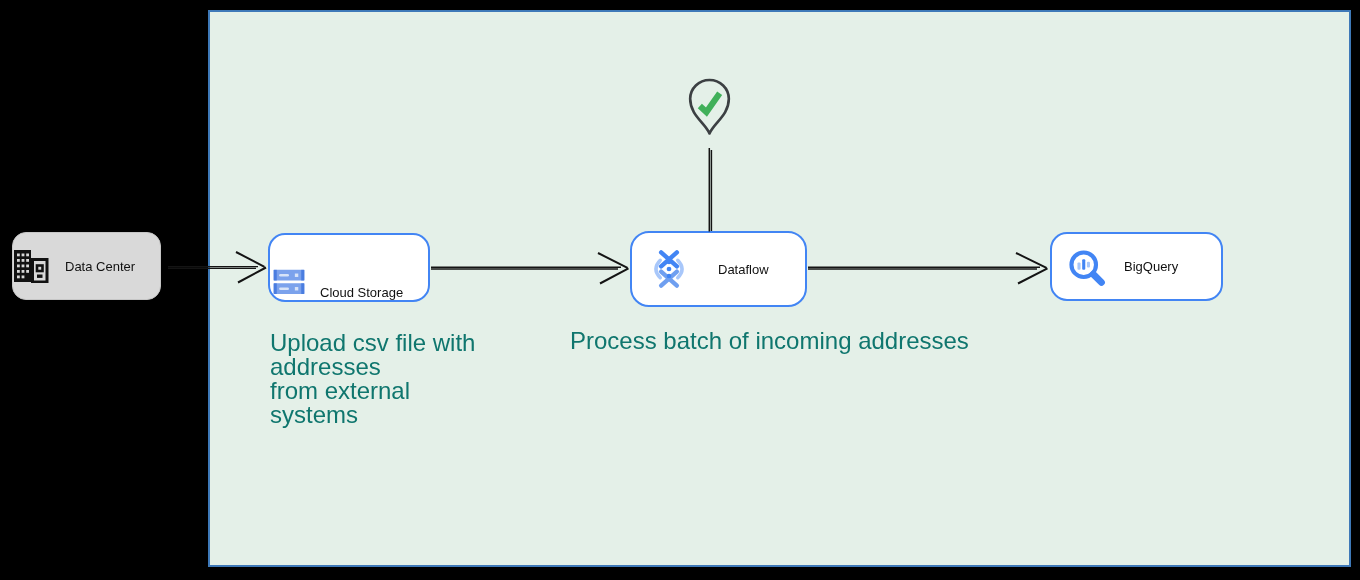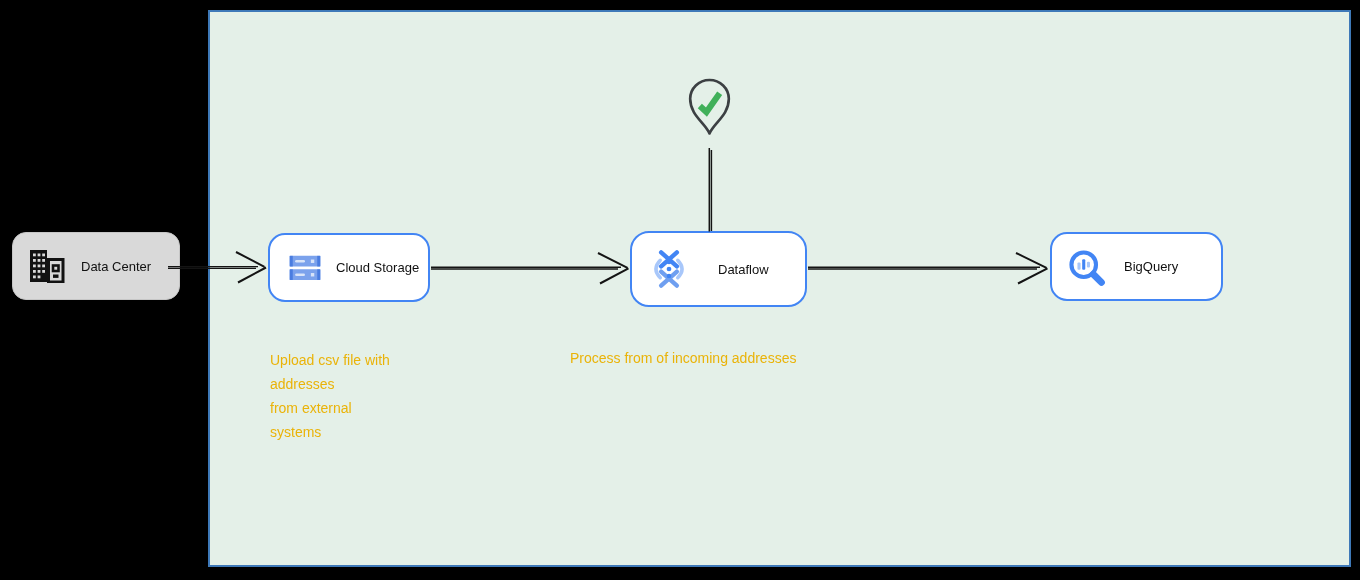--- a/index.html
+++ b/index.html
@@ -29,39 +29,37 @@
     border-radius: 17px;
     box-sizing: border-box;
   }
   .node .icon { flex: 0 0 auto; display: flex; align-items: center; justify-content: center; }
   .node .label {
     font-size: 13px;
     color: #111111;
     white-space: nowrap;
   }
   #node-data-center {
-    left: 12px; top: 232px; width: 168px; height: 68px;
+    left: 12px; top: 232px; width: 149px; height: 68px;
     background: #d9d9d9;
     border: 1px solid #c6c6c6;
     border-radius: 14px;
-    padding-left: 16px;
     gap: 14px;
   }
-  #node-cloud-storage { left: 268px; top: 233px; width: 162px; height: 69px; padding-left: 17px; gap: 13px; }
+  #node-cloud-storage { left: 268px; top: 233px; width: 162px; height: 69px; padding-left: 1px; gap: 13px; align-items: flex-end; }
   #node-dataflow      { left: 630px; top: 231px; width: 177px; height: 76px; padding-left: 16px; gap: 28px; border-radius: 19px; }
   #node-bigquery      { left: 1050px; top: 232px; width: 173px; height: 69px; padding-left: 14px; gap: 18px; }
 
   
   .caption {
     position: absolute;
-    font-size: 14px;
+    font-size: 24px;
     line-height: 24px;
-    color: #eab308;
+    color: #0f766e;
     white-space: pre-line;
-    margin-top: 17px;
   }
   #caption-upload  { left: 270px; top: 331px; }
   #caption-process { left: 570px; top: 330px; line-height: 22px; }
   #caption-store   { left: 990px; top: 330px; line-height: 22px; }
 
   
   #api-pin { position: absolute; left: 686px; top: 78px; }
   #api-label {
     position: absolute;
     left: 750px; top: 89px;
@@ -172,21 +170,21 @@
     <svg width="47" height="59" viewBox="0 0 46 58">
       <path d="M23 54.5 C18.5 44 4 36.5 4 20.5 A19 18.5 0 1 1 42 20.5 C42 36.5 27.5 44 23 54.5 Z" fill="none" stroke="#3c4043" stroke-width="2.6" stroke-linejoin="round"></path>
       <path d="M13.5 27.5 L20 33.5 L33 15" fill="none" stroke="#41b05a" stroke-width="6"></path>
     </svg>
   </div>
 
   <div class="caption" id="caption-upload">Upload csv file with
 addresses
 from external
 systems</div>
-  <div class="caption" id="caption-process">Process from of incoming addresses</div>
+  <div class="caption" id="caption-process">Process batch of incoming addresses</div>
 
   <svg id="arrow-layer" width="1360" height="580" viewBox="0 0 1360 580">
     <g stroke="#141414" fill="none">
 
       <g>
         <path d="M168 266.6 L258 266.6 M168 268.4 L256 268.4" stroke-width="1.4"></path>
         <path d="M236 252 L264.5 266.8 M238 282.5 L266 267.5" stroke-width="2"></path>
       </g>
 
       <g>

